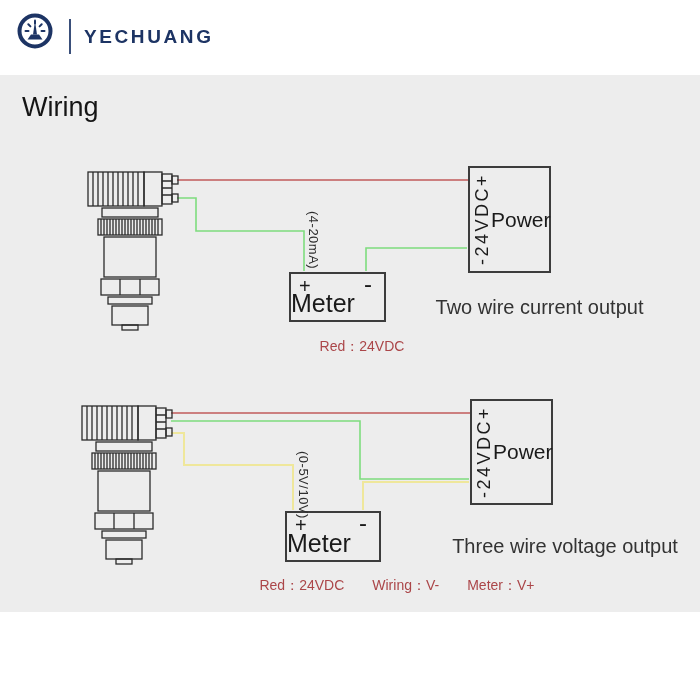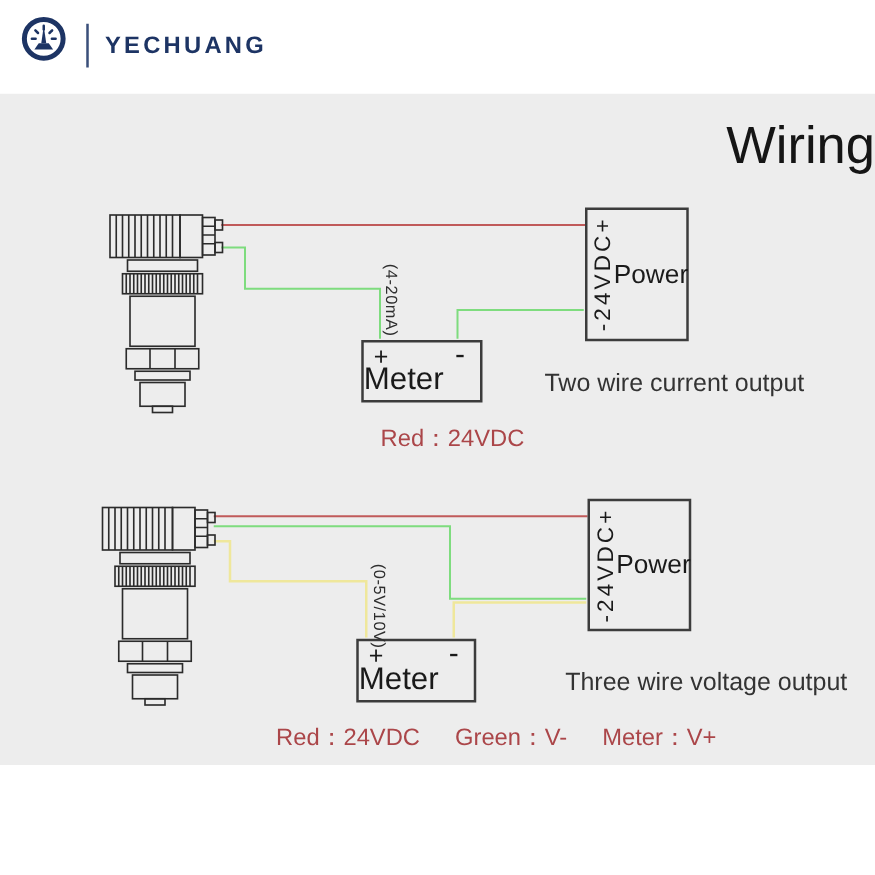--- a/index.html
+++ b/index.html
@@ -9,22 +9,22 @@
   
   .header { position:absolute; left:0; top:0; width:700px; height:75px; background:#ffffff; }
   .logo { position:absolute; left:15px; top:11px; width:40px; height:40px; }
   .brand-divider { position:absolute; left:69px; top:19px; width:2px; height:35px; background:#3a4f7a; }
   .brand { position:absolute; left:84px; top:26px; font-size:19px; font-weight:bold;
            letter-spacing:2.6px; color:#1d3464; }
 
   
   .panel { position:absolute; left:0; top:75px; width:700px; height:537px; background:#ededed; }
 
-  .title { position:absolute; left:0; top:92px; width:700px; text-align:right; text-indent:22px;
-           font-size:42px; font-weight:500; color:#151515; }
+  .title { position:absolute; left:0; top:92px; width:700px; text-align:left; text-indent:22px;
+           font-size:27px; font-weight:500; color:#151515; }
 
   .wires { position:absolute; left:0; top:0; width:700px; height:700px; pointer-events:none; }
 
   .sensor-svg { position:absolute; width:100px; height:170px; }
   .sensor1 { left:86px; top:162px; }
   .sensor2 { left:80px; top:396px; }
 
   .pbox { position:absolute; display:flex; align-items:center; border:2px solid #3c3c3c;
           box-sizing:border-box; }
   .pbox1 { left:468px; top:166px; width:83px; height:107px; }
@@ -44,21 +44,21 @@
   .annotation { position:absolute; writing-mode:vertical-rl; font-size:13px; color:#2e2e2e;
                 letter-spacing:0.5px; line-height:1; }
   .annot1 { left:307px; top:211px; }
   .annot2 { left:297px; top:451px; }
 
   .caption { position:absolute; font-size:20px; color:#333333; text-align:center; }
   .caption1 { left:402px; top:296px; width:275px; }
   .caption2 { left:425px; top:535px; width:280px; }
 
   .legend { position:absolute; left:0; width:700px; display:flex; justify-content:center;
-            font-size:19px; color:#ab4649; }
+            font-size:14px; color:#ab4649; }
   .legend1 { top:338px; gap:36px; padding-left:24px; box-sizing:border-box; }
   .legend2 { top:577px; gap:28px; padding-left:94px; box-sizing:border-box; }
 </style>
 </head>
 <body>
 
 <div class="stage">
 
   <div class="header">
     <svg class="logo" viewBox="0 0 40 40">
@@ -141,17 +141,17 @@
   </div>
   <div class="mbox mbox2">
     <span class="mplus">+</span>
     <span class="mminus">-</span>
     <span class="mlabel">Meter</span>
   </div>
   <div class="annotation annot2">(0-5V/10V)</div>
   <div class="caption caption2">Three wire voltage output</div>
   <div class="legend legend2">
     <span>Red：24VDC</span>
-    <span>Green：V-</span>
+    <span>Wiring：V-</span>
     <span>Meter：V+</span>
   </div>
 
 </div>
 
 </body></html>

